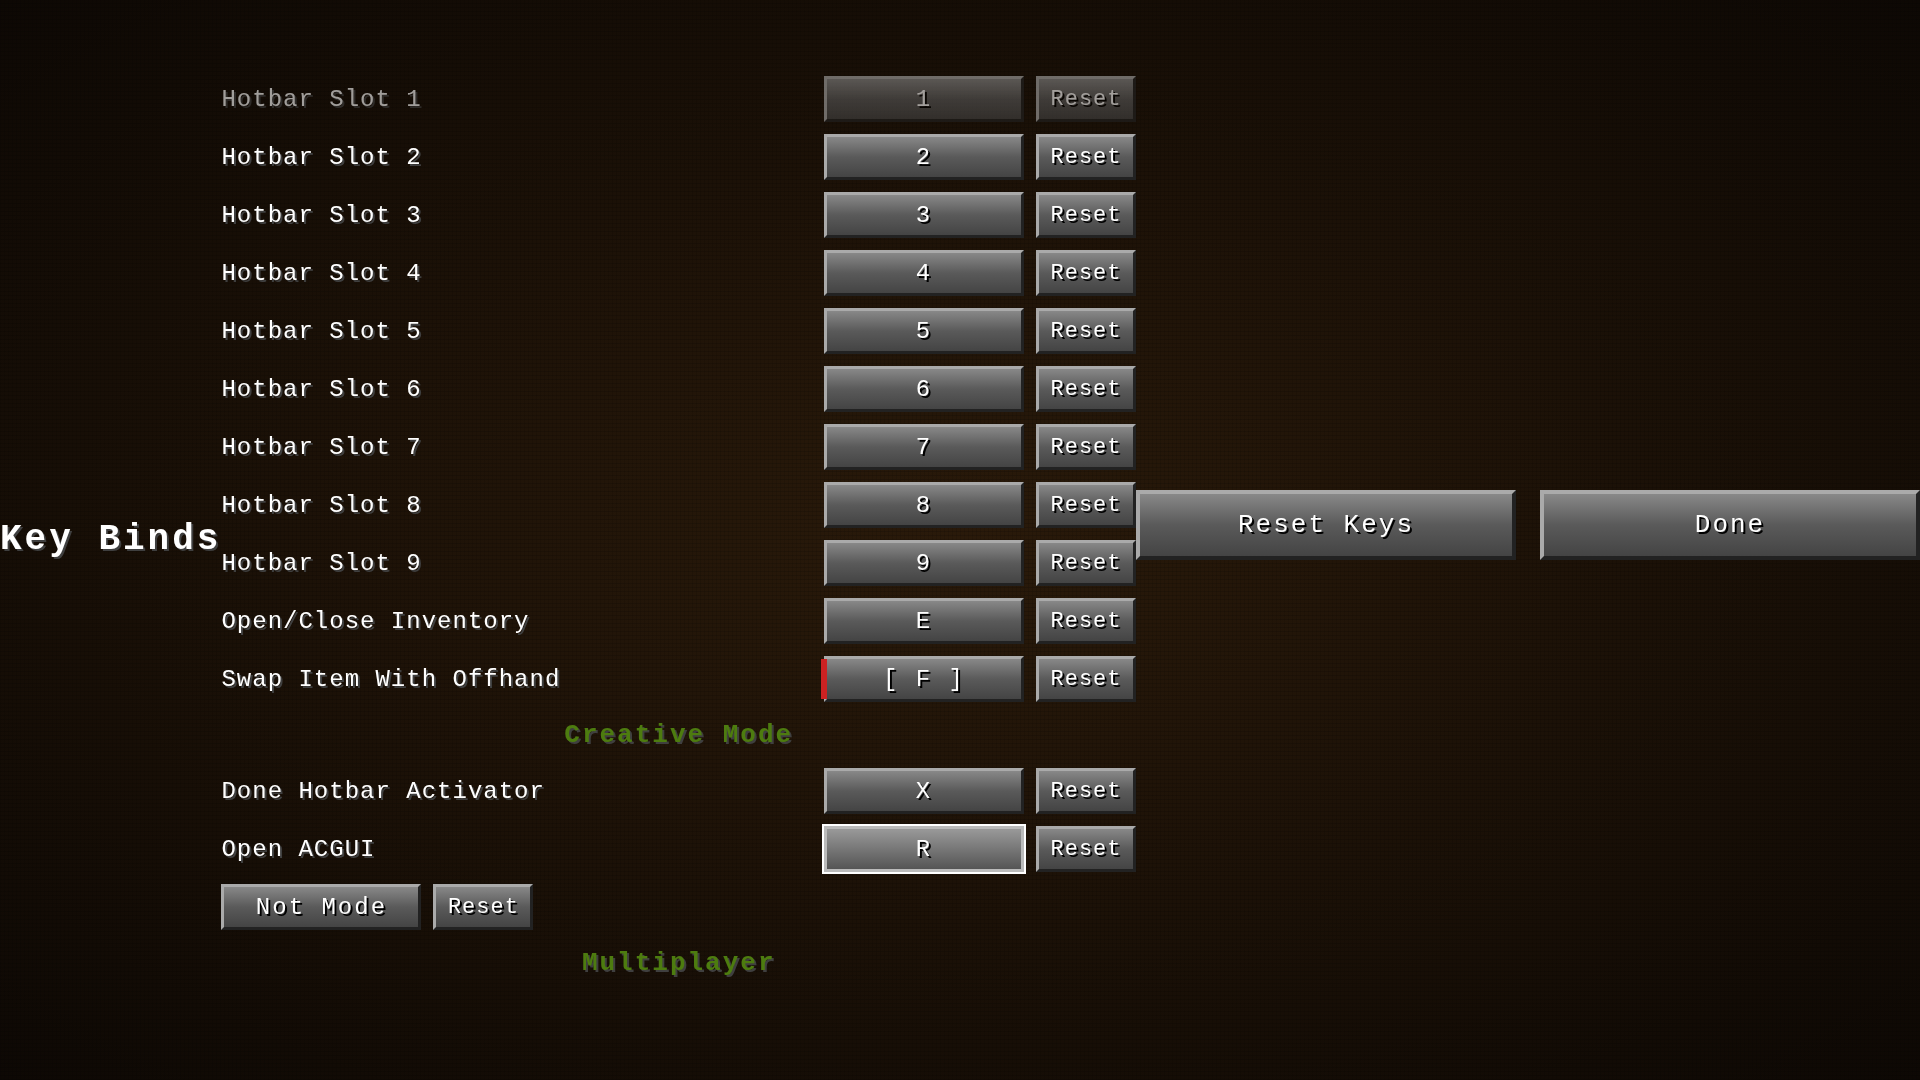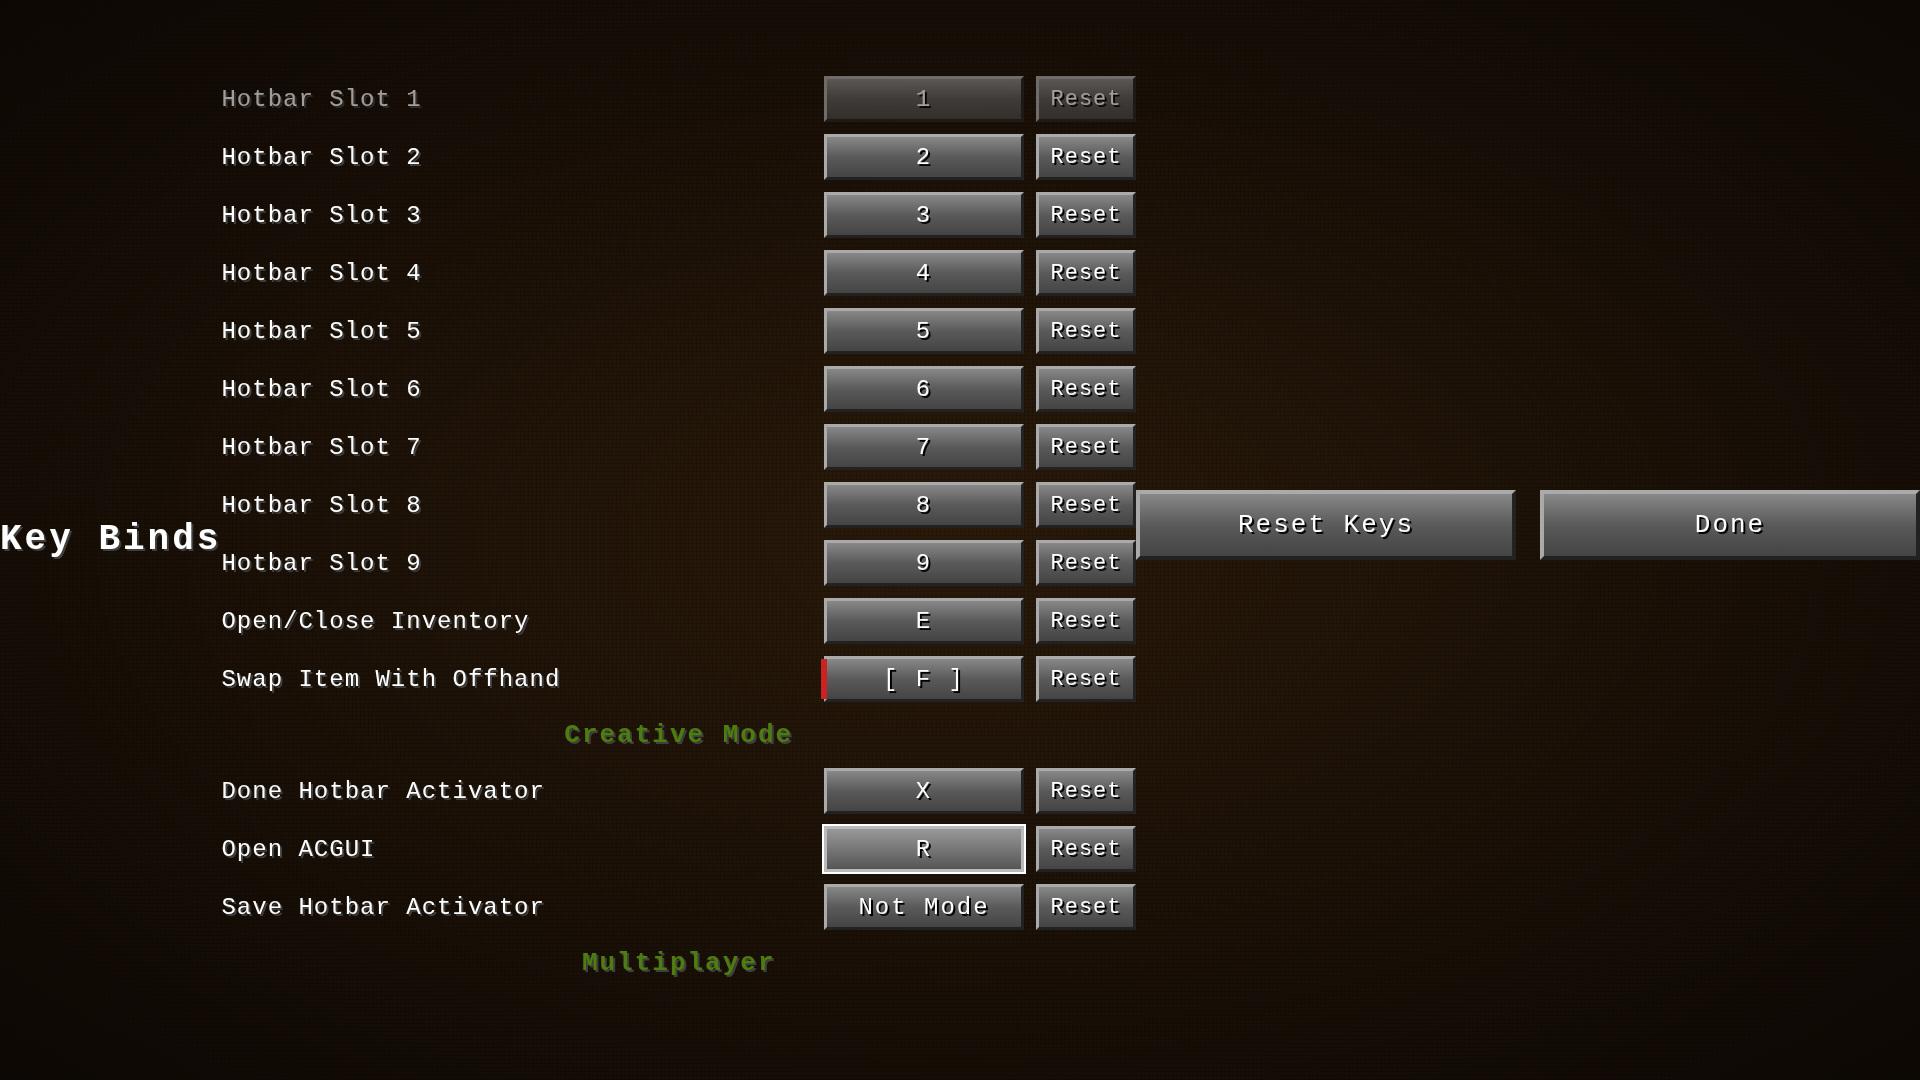--- a/index.html
+++ b/index.html
@@ -299,21 +299,20 @@
 
         <div class="keybind-row">
           <div class="keybind-label">Open ACGUI</div>
           <div class="keybind-right">
             <div class="key-button highlighted">R</div>
             <div class="reset-button">Reset</div>
           </div>
         </div>
 
         <div class="keybind-row">
-          <div class="keybind-label">Save Hotbar Activator</div>
           <div class="keybind-right">
             <div class="key-button">Not Mode</div>
             <div class="reset-button">Reset</div>
           </div>
         </div>
 
         <div class="section-header">Multiplayer</div>
 
       </div>
 

